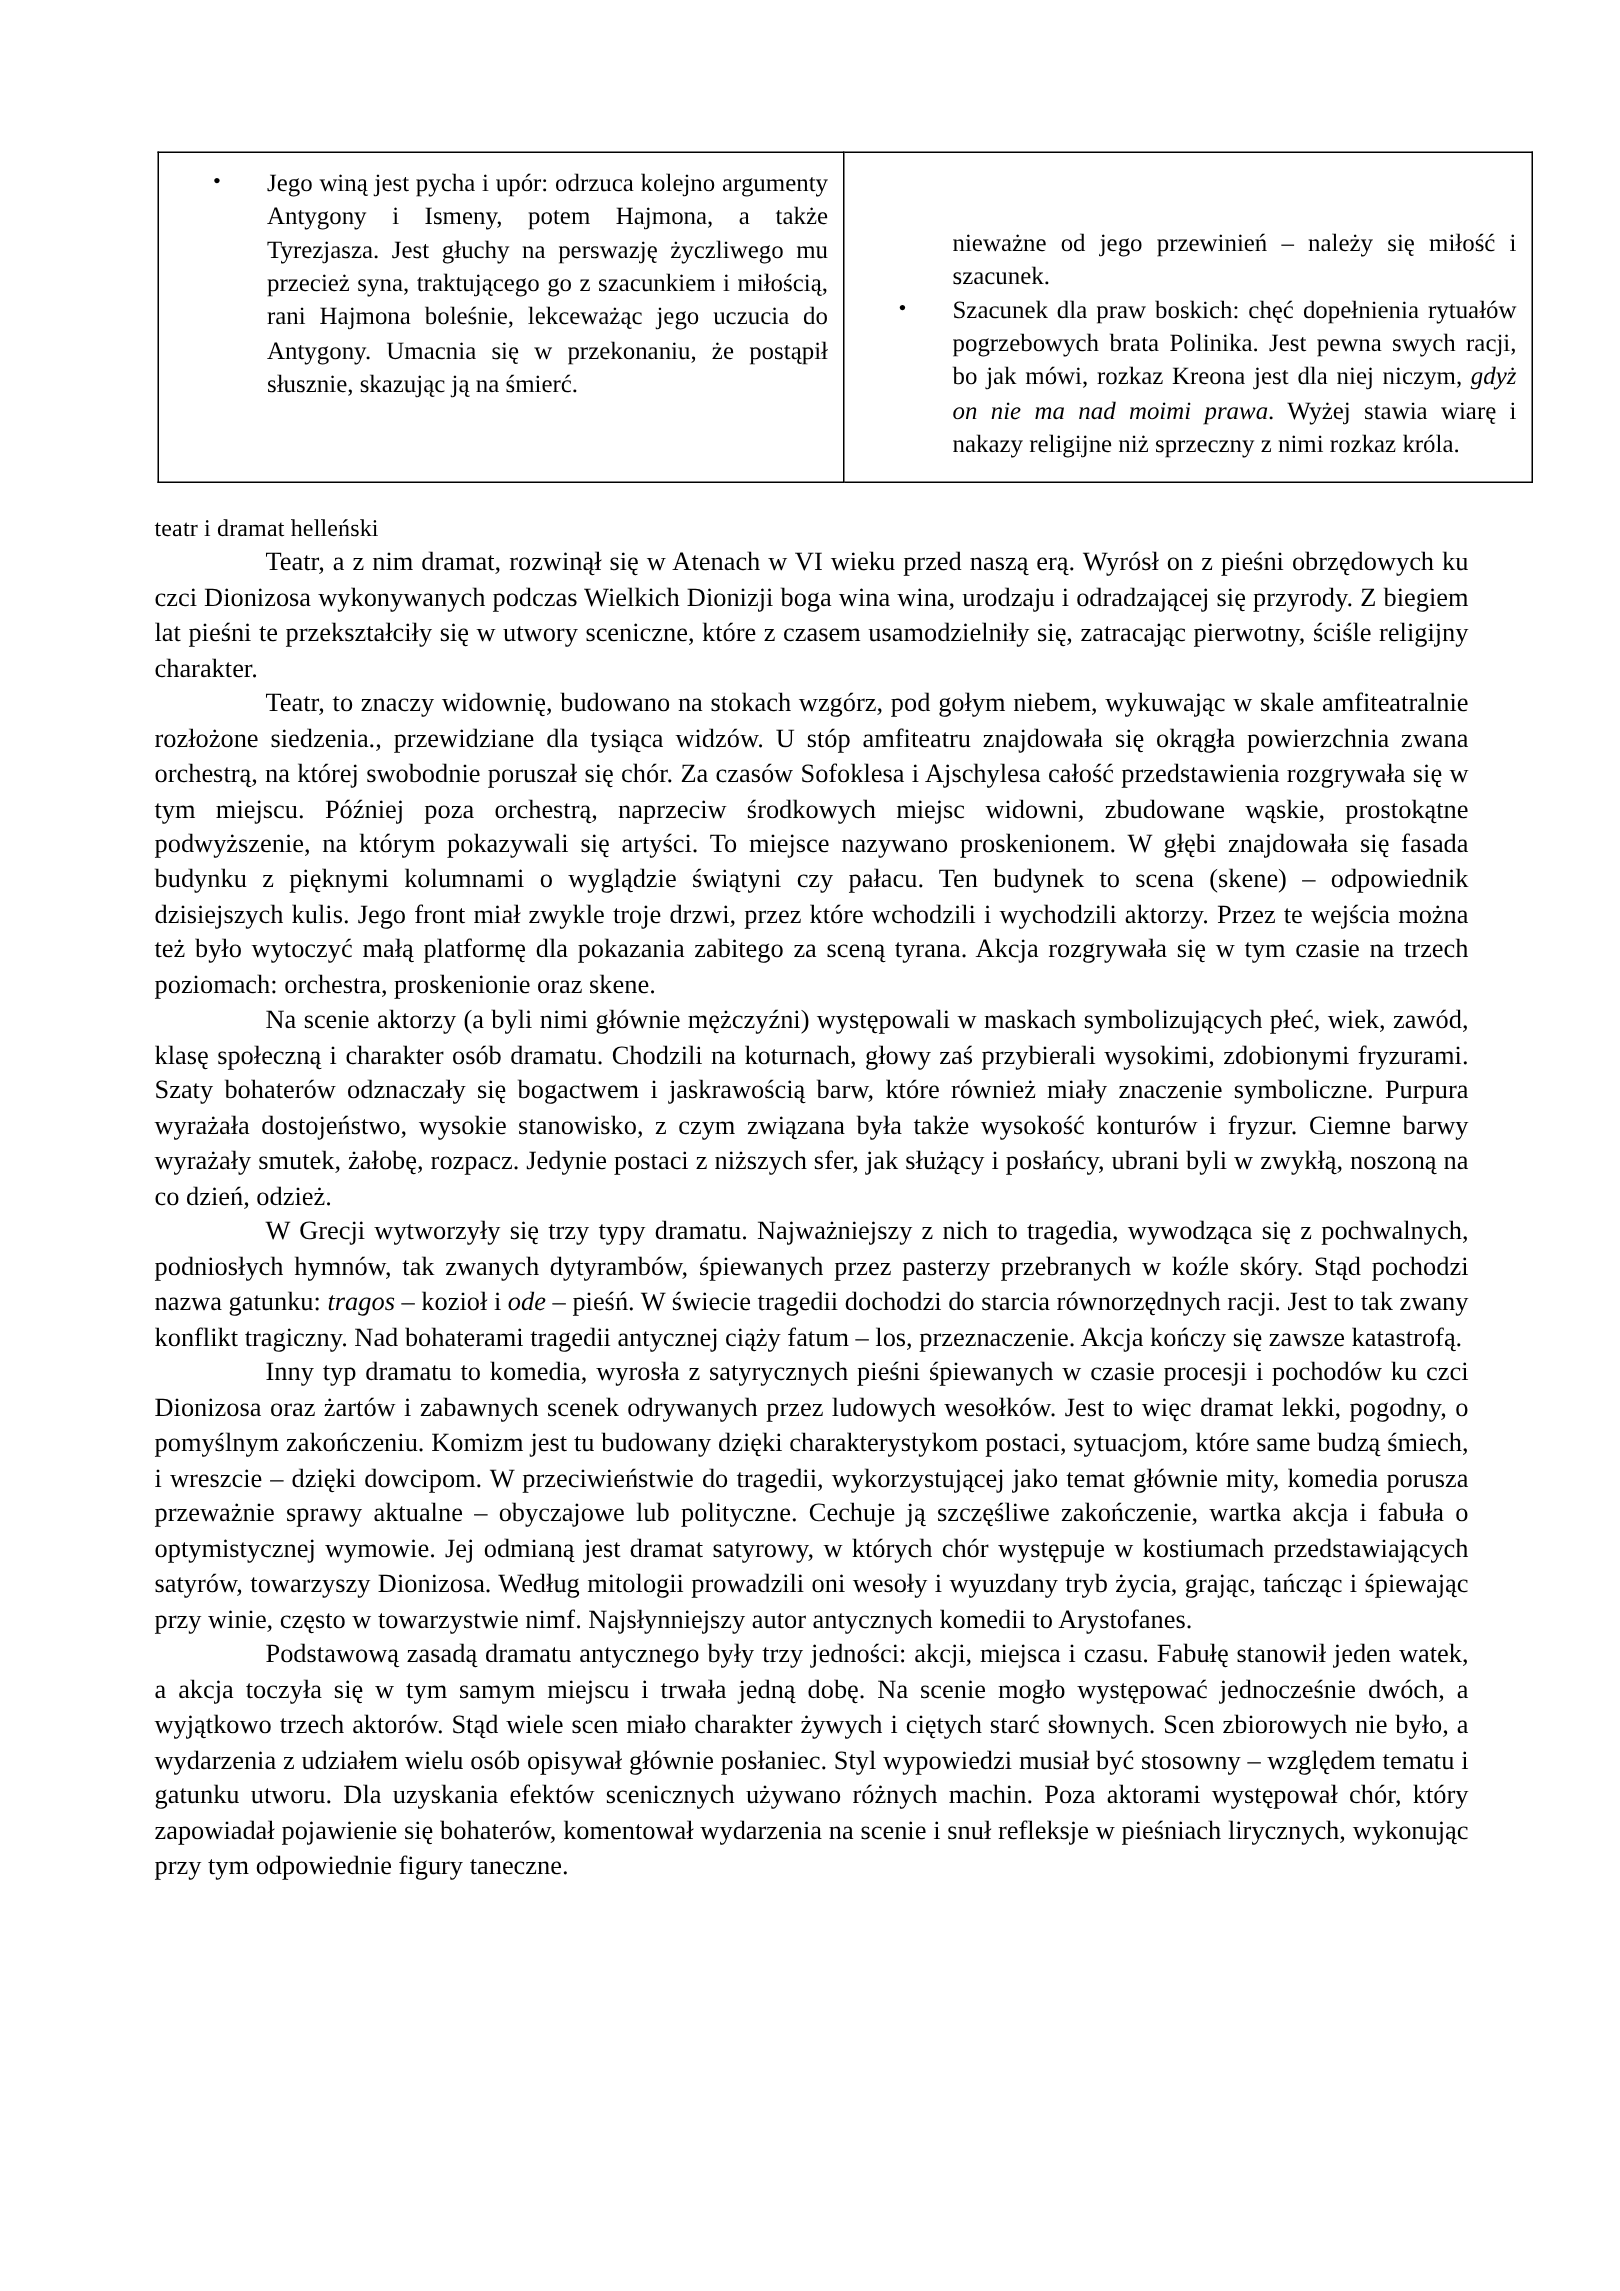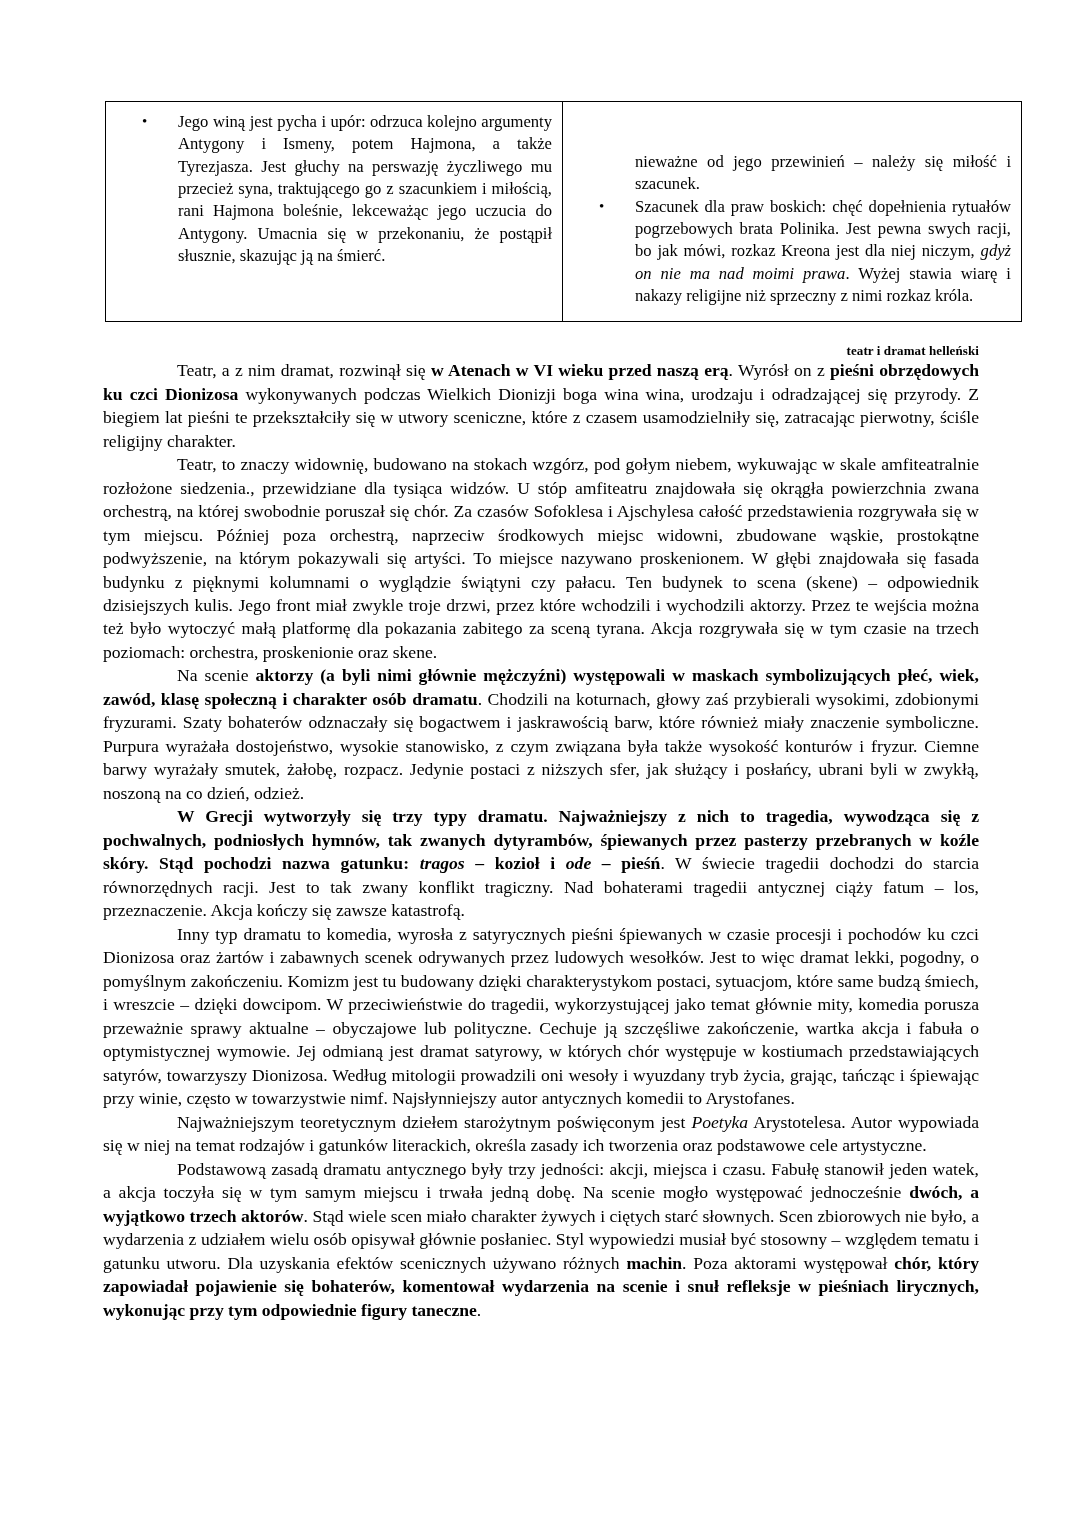--- a/index.html
+++ b/index.html
@@ -80,36 +80,36 @@
   }
 
   
   .content {
     position: absolute;
     left: 103px;
     top: 342px;
     width: 876px;
   }
   h2.heading {
-    font-size: 13px;
-    font-weight: bold;
-    text-align: right;
+    font-size: 16px;
+    font-weight: normal;
+    text-align: left;
     margin: 0 0 0 0;
     line-height: 1.32;
     letter-spacing: 0.1px;
   }
   p.para {
     font-size: 17.6px;
     line-height: 1.335;
     text-align: justify;
     margin: 0;
     text-indent: 74px;
     hyphens: none;
   }
-  b { font-weight: bold; }
+  b { font-weight: normal; }
   i { font-style: italic; }
 </style>
 </head>
 <body>
 
 <div class="page">
 
   <div class="table-wrap">
     <table class="cmp">
       <tbody>
@@ -136,17 +136,16 @@
     </table>
   </div>
 
   <div class="content">
     <h2 class="heading">teatr i dramat helleński</h2>
     <p class="para"><span>Teatr, a z nim dramat, rozwinął się </span><b>w Atenach w VI wieku przed naszą erą</b><span>. Wyrósł on z </span><b>pieśni obrzędowych ku czci Dionizosa</b><span> wykonywanych podczas Wielkich Dionizji boga wina wina, urodzaju i odradzającej się przyrody. Z biegiem lat pieśni te przekształciły się w utwory sceniczne, które z czasem usamodzielniły się, zatracając pierwotny, ściśle religijny charakter.</span></p>
     <p class="para"><span>Teatr, to znaczy widownię, budowano na stokach wzgórz, pod gołym niebem, wykuwając w skale amfiteatralnie rozłożone siedzenia., przewidziane dla tysiąca widzów. U stóp amfiteatru znajdowała się okrągła powierzchnia zwana orchestrą, na której swobodnie poruszał się chór. Za czasów Sofoklesa i Ajschylesa całość przedstawienia rozgrywała się w tym miejscu. Później poza orchestrą, naprzeciw środkowych miejsc widowni, zbudowane wąskie, prostokątne podwyższenie, na którym pokazywali się artyści. To miejsce nazywano proskenionem. W głębi znajdowała się fasada budynku z pięknymi kolumnami o wyglądzie świątyni czy pałacu. Ten budynek to scena (skene) – odpowiednik dzisiejszych kulis. Jego front miał zwykle troje drzwi, przez które wchodzili i wychodzili aktorzy. Przez te wejścia można też było wytoczyć małą platformę dla pokazania zabitego za sceną tyrana. Akcja rozgrywała się w tym czasie na trzech poziomach: orchestra, proskenionie oraz skene.</span></p>
     <p class="para"><span>Na scenie </span><b>aktorzy (a byli nimi głównie mężczyźni) występowali w maskach symbolizujących płeć, wiek, zawód, klasę społeczną i charakter osób dramatu</b><span>. Chodzili na koturnach, głowy zaś przybierali wysokimi, zdobionymi fryzurami. Szaty bohaterów odznaczały się bogactwem i jaskrawością barw, które również miały znaczenie symboliczne. Purpura wyrażała dostojeństwo, wysokie stanowisko, z czym związana była także wysokość konturów i fryzur. Ciemne barwy wyrażały smutek, żałobę, rozpacz. Jedynie postaci z niższych sfer, jak służący i posłańcy, ubrani byli w zwykłą, noszoną na co dzień, odzież.</span></p>
     <p class="para"><b>W Grecji wytworzyły się trzy typy dramatu. Najważniejszy z nich to tragedia, wywodząca się z pochwalnych, podniosłych hymnów, tak zwanych dytyrambów, śpiewanych przez pasterzy przebranych w koźle skóry. Stąd pochodzi nazwa gatunku: </b><b><i>tragos</i></b><b> – kozioł i </b><b><i>ode</i></b><b> – pieśń</b><span>. W świecie tragedii dochodzi do starcia równorzędnych racji. Jest to tak zwany konflikt tragiczny. Nad bohaterami tragedii antycznej ciąży fatum – los, przeznaczenie. Akcja kończy się zawsze katastrofą.</span></p>
     <p class="para"><span>Inny typ dramatu to komedia, wyrosła z satyrycznych pieśni śpiewanych w czasie procesji i pochodów ku czci Dionizosa oraz żartów i zabawnych scenek odrywanych przez ludowych wesołków. Jest to więc dramat lekki, pogodny, o pomyślnym zakończeniu. Komizm jest tu budowany dzięki charakterystykom postaci, sytuacjom, które same budzą śmiech, i wreszcie – dzięki dowcipom. W przeciwieństwie do tragedii, wykorzystującej jako temat głównie mity, komedia porusza przeważnie sprawy aktualne – obyczajowe lub polityczne. Cechuje ją szczęśliwe zakończenie, wartka akcja i fabuła o optymistycznej wymowie. Jej odmianą jest dramat satyrowy, w których chór występuje w kostiumach przedstawiających satyrów, towarzyszy Dionizosa. Według mitologii prowadzili oni wesoły i wyuzdany tryb życia, grając, tańcząc i śpiewając przy winie, często w towarzystwie nimf. Najsłynniejszy autor antycznych komedii to Arystofanes.</span></p>
-    <p class="para"><span>Najważniejszym teoretycznym dziełem starożytnym poświęconym jest </span><i>Poetyka</i><span> Arystotelesa. Autor wypowiada się w niej na temat rodzajów i gatunków literackich, określa zasady ich tworzenia oraz podstawowe cele artystyczne.</span></p>
     <p class="para"><span>Podstawową zasadą dramatu antycznego były trzy jedności: akcji, miejsca i czasu. Fabułę stanowił jeden watek, a akcja toczyła się w tym samym miejscu i trwała jedną dobę. Na scenie mogło występować jednocześnie </span><b>dwóch, a wyjątkowo trzech aktorów</b><span>. Stąd wiele scen miało charakter żywych i ciętych starć słownych. Scen zbiorowych nie było, a wydarzenia z udziałem wielu osób opisywał głównie posłaniec. Styl wypowiedzi musiał być stosowny – względem tematu i gatunku utworu. Dla uzyskania efektów scenicznych używano różnych </span><b>machin</b><span>. Poza aktorami występował </span><b>chór, który zapowiadał pojawienie się bohaterów, komentował wydarzenia na scenie i snuł refleksje w pieśniach lirycznych, wykonując przy tym odpowiednie figury taneczne</b><span>.</span></p>
   </div>
 
 </div>
 
 </body></html>

